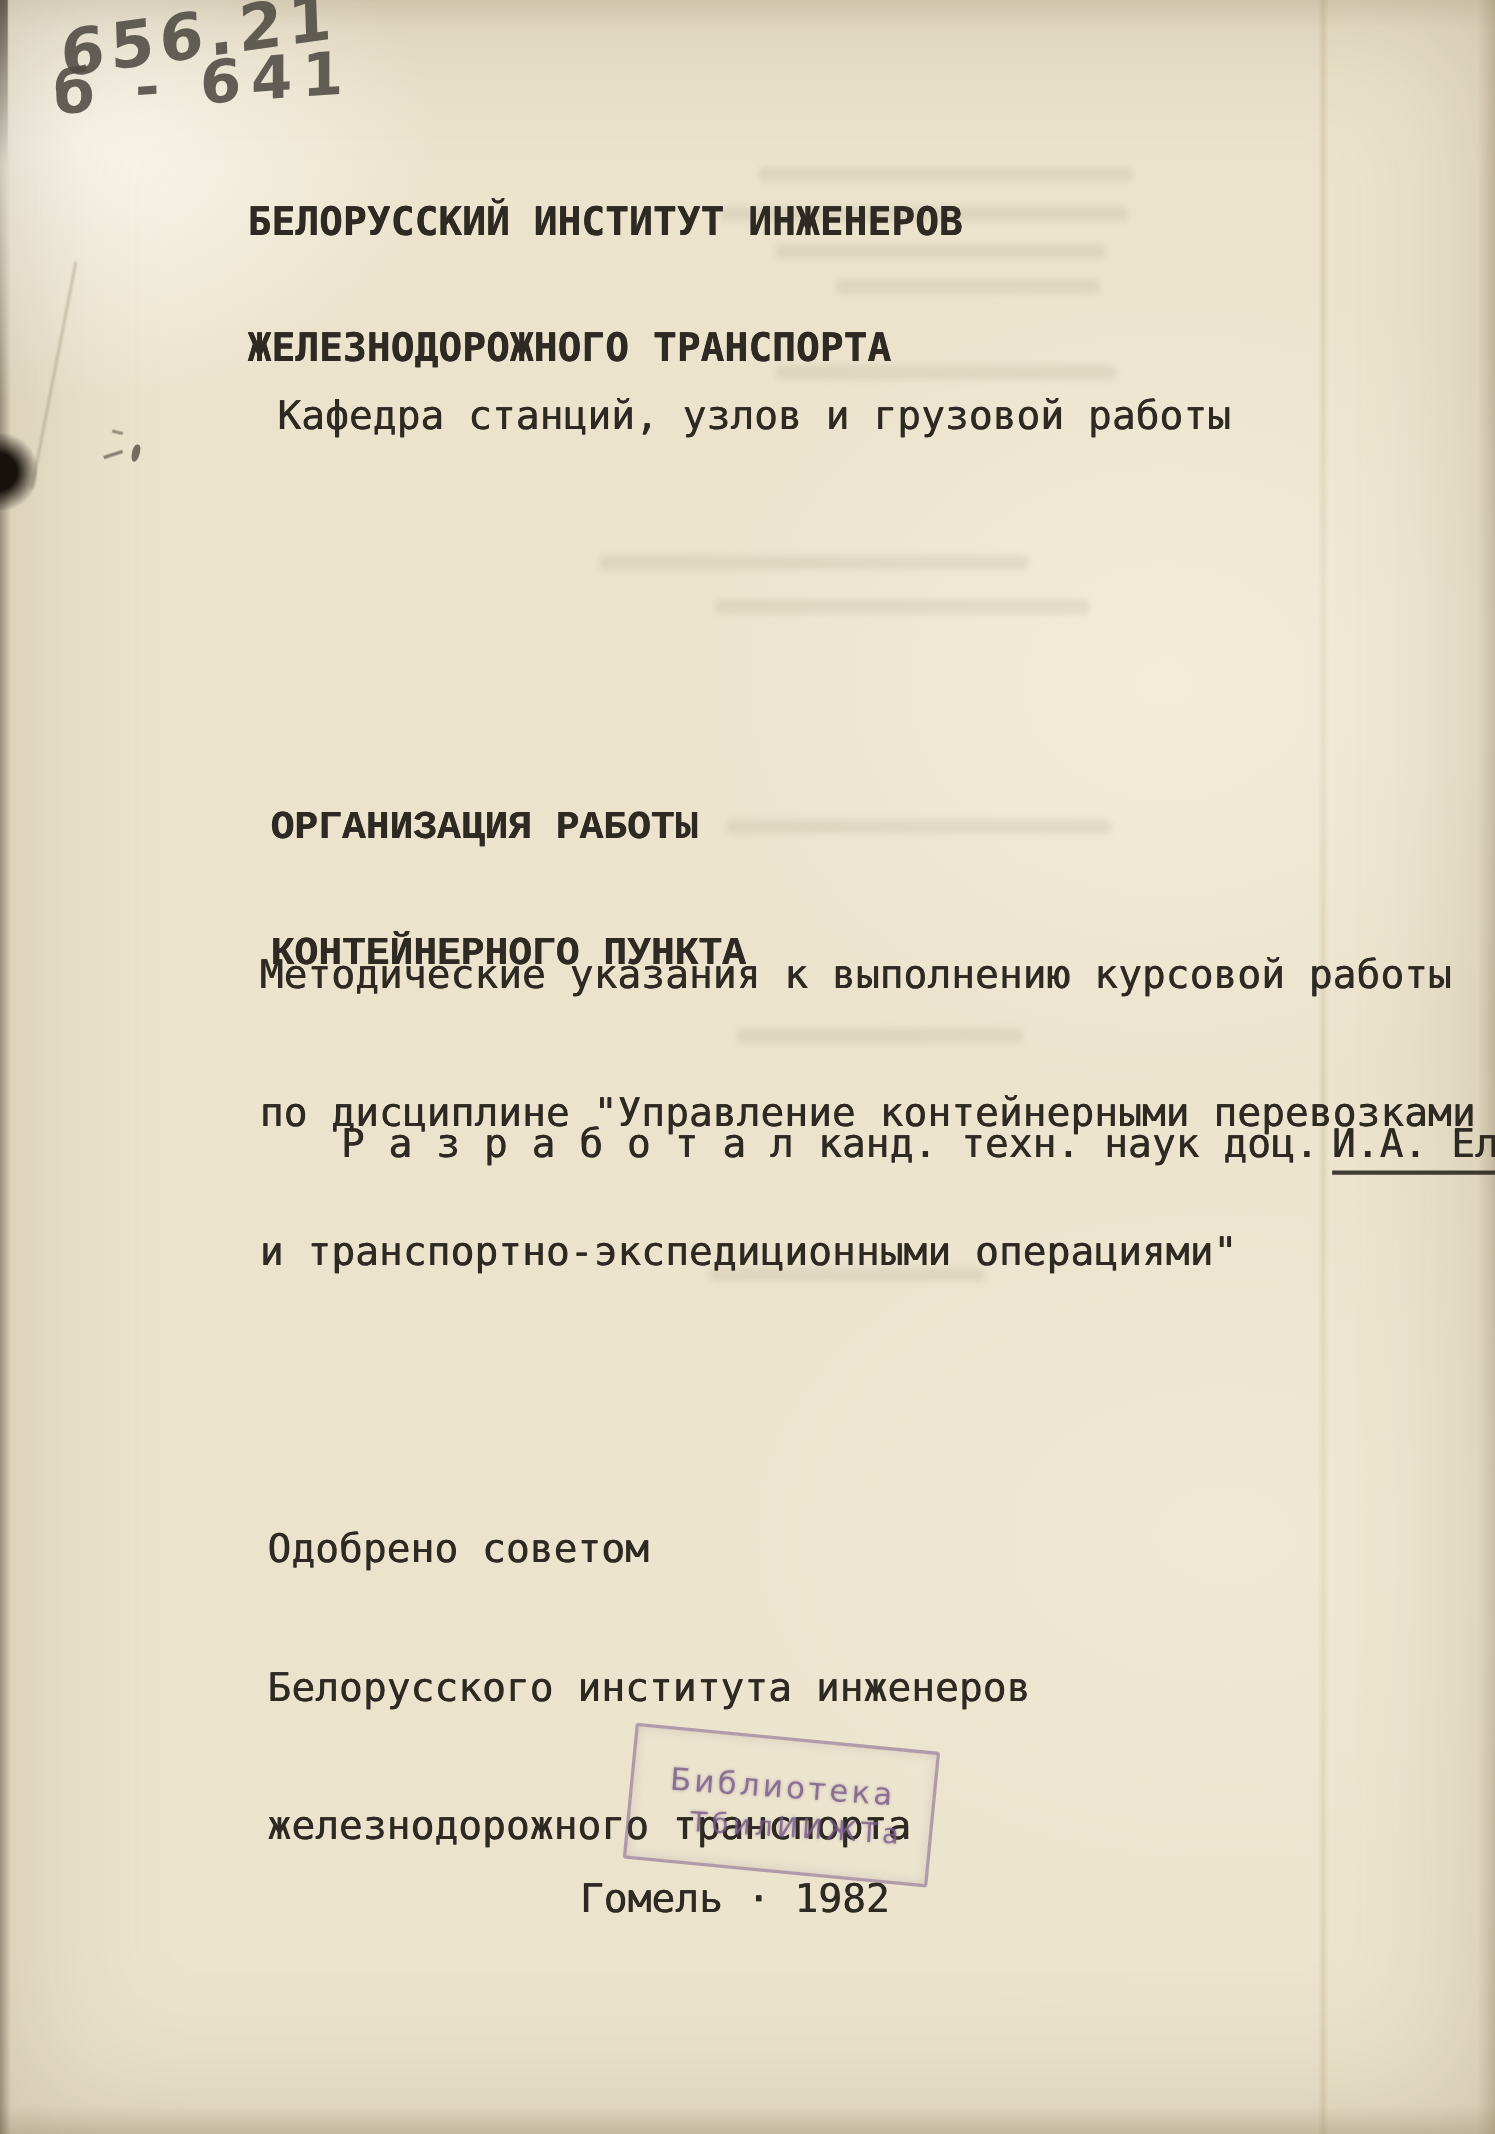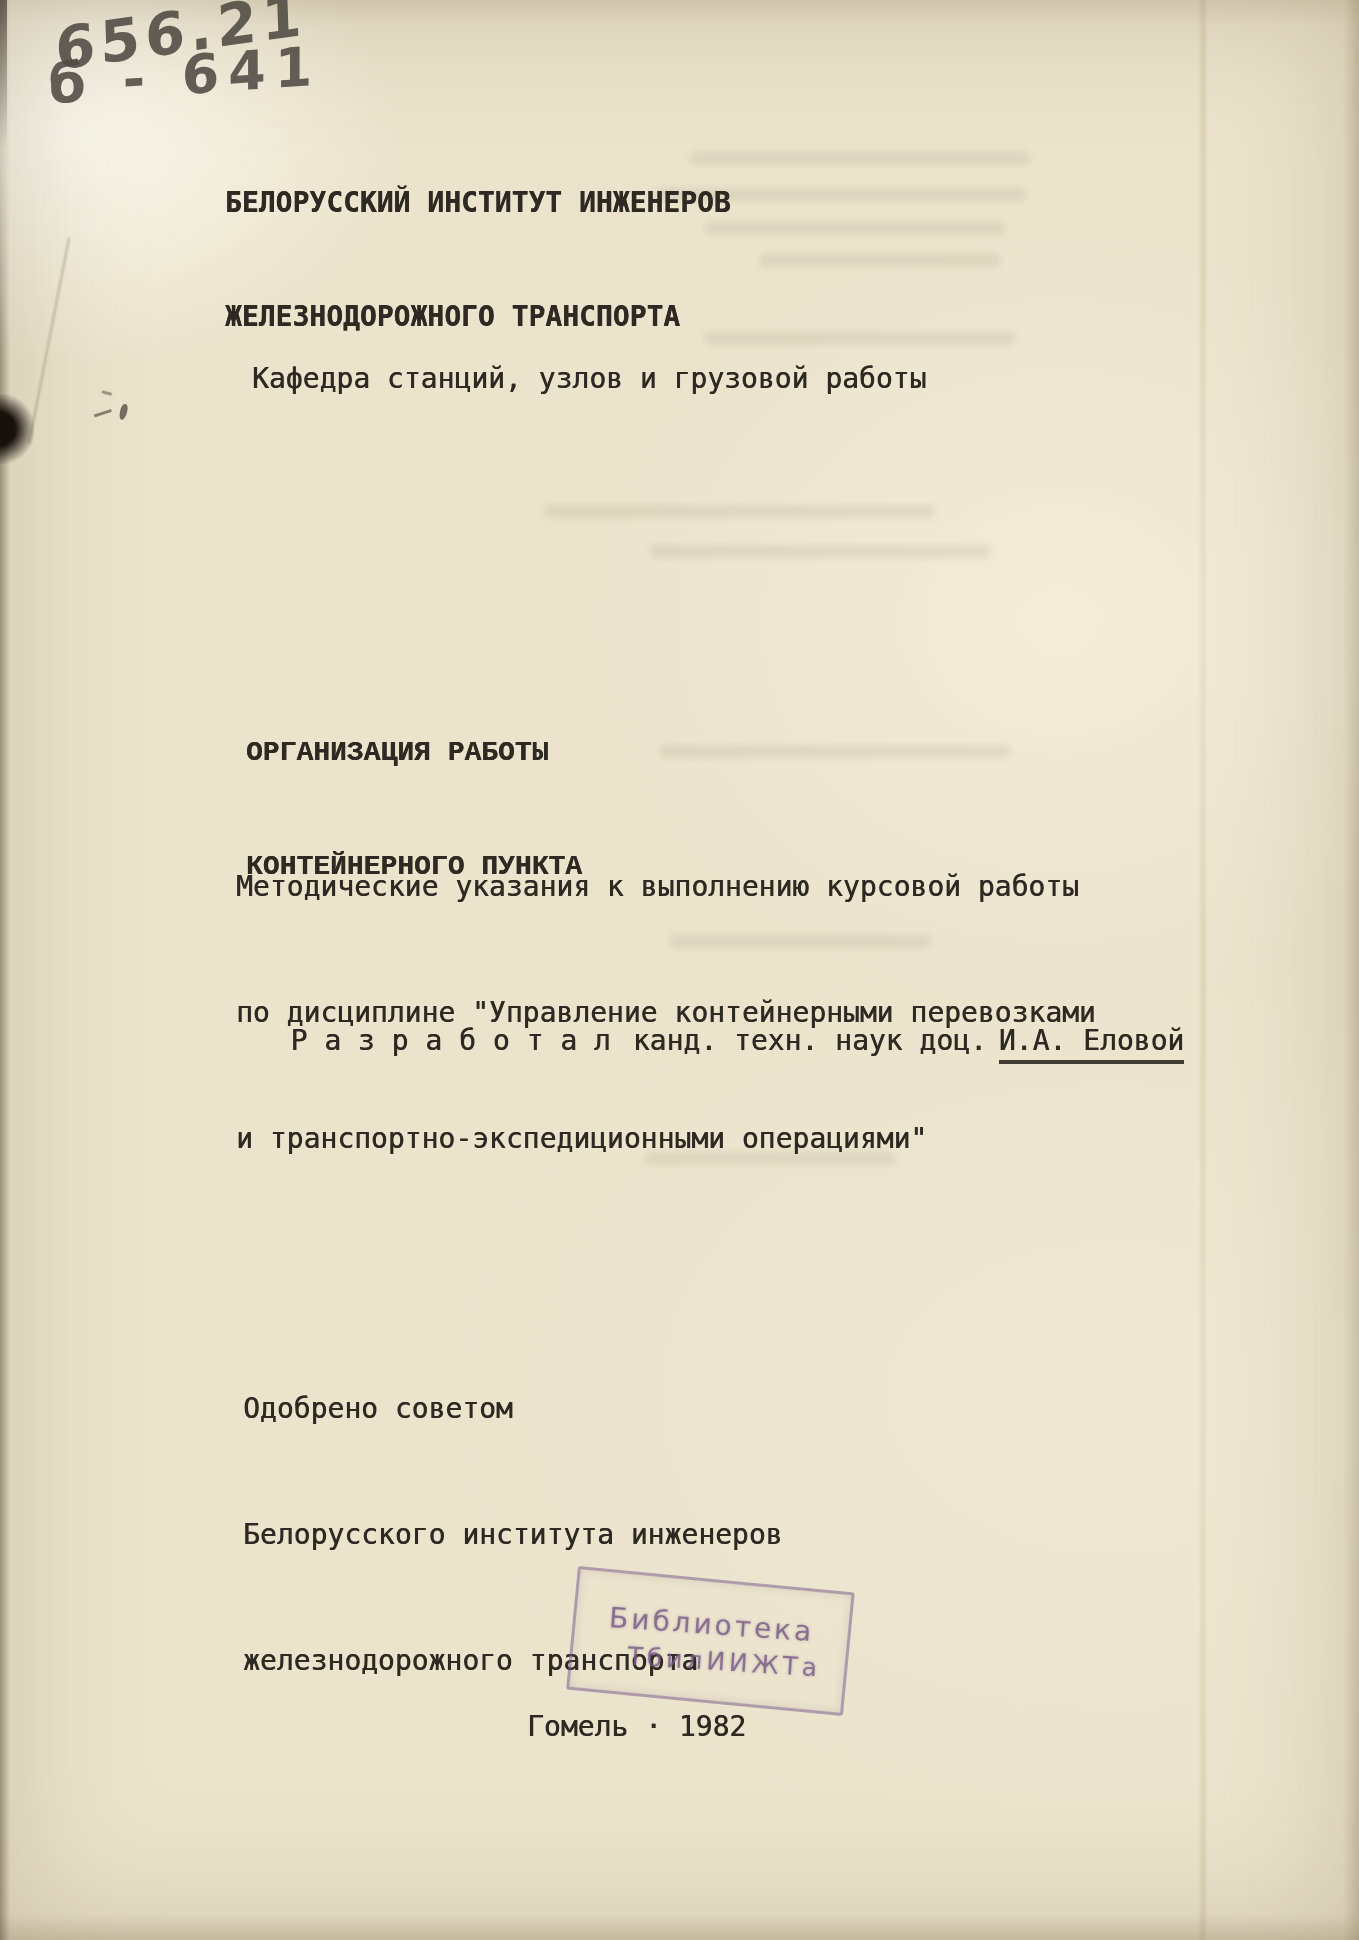--- a/index.html
+++ b/index.html
@@ -13,21 +13,21 @@
       linear-gradient(90deg, rgba(58,47,32,.42) 0px, rgba(58,47,32,0) 10px),
       linear-gradient(270deg, rgba(150,135,104,.35) 0px, rgba(150,135,104,0) 16px),
       linear-gradient(0deg, rgba(150,135,104,.30) 0px, rgba(150,135,104,0) 26px),
       linear-gradient(180deg, rgba(172,158,126,.22) 0px, rgba(172,158,126,0) 26px),
       linear-gradient(90deg, rgba(0,0,0,0) 1198px, rgba(205,192,160,.55) 1203px, rgba(0,0,0,0) 1208px);
     box-shadow: inset 0 0 140px rgba(118,102,70,.28);
     font-family:"DejaVu Sans Mono","Liberation Mono",monospace;
     color:#2e2a23;
   }
   .typed {
-    position:absolute; font-size:28px; line-height:38px; white-space:pre;
+    position:absolute; font-size:36px; line-height:38px; white-space:pre;
     text-shadow:0.5px 0 0 currentColor; letter-spacing:0;
   }
   .caps { font-weight:bold; text-shadow:0.3px 0 0 currentColor; }
   .sub  { line-height:42px; }
   .appr { line-height:42px; }
   .dev-name { border-bottom:4px solid rgba(40,36,29,.88); padding-bottom:3px; }
   .dev-creds { margin-left:22px; }
   .dev-name-wrap { margin-left:12px; }
   .handwriting {
     position:absolute; font-family:"DejaVu Sans",sans-serif; font-weight:bold;

